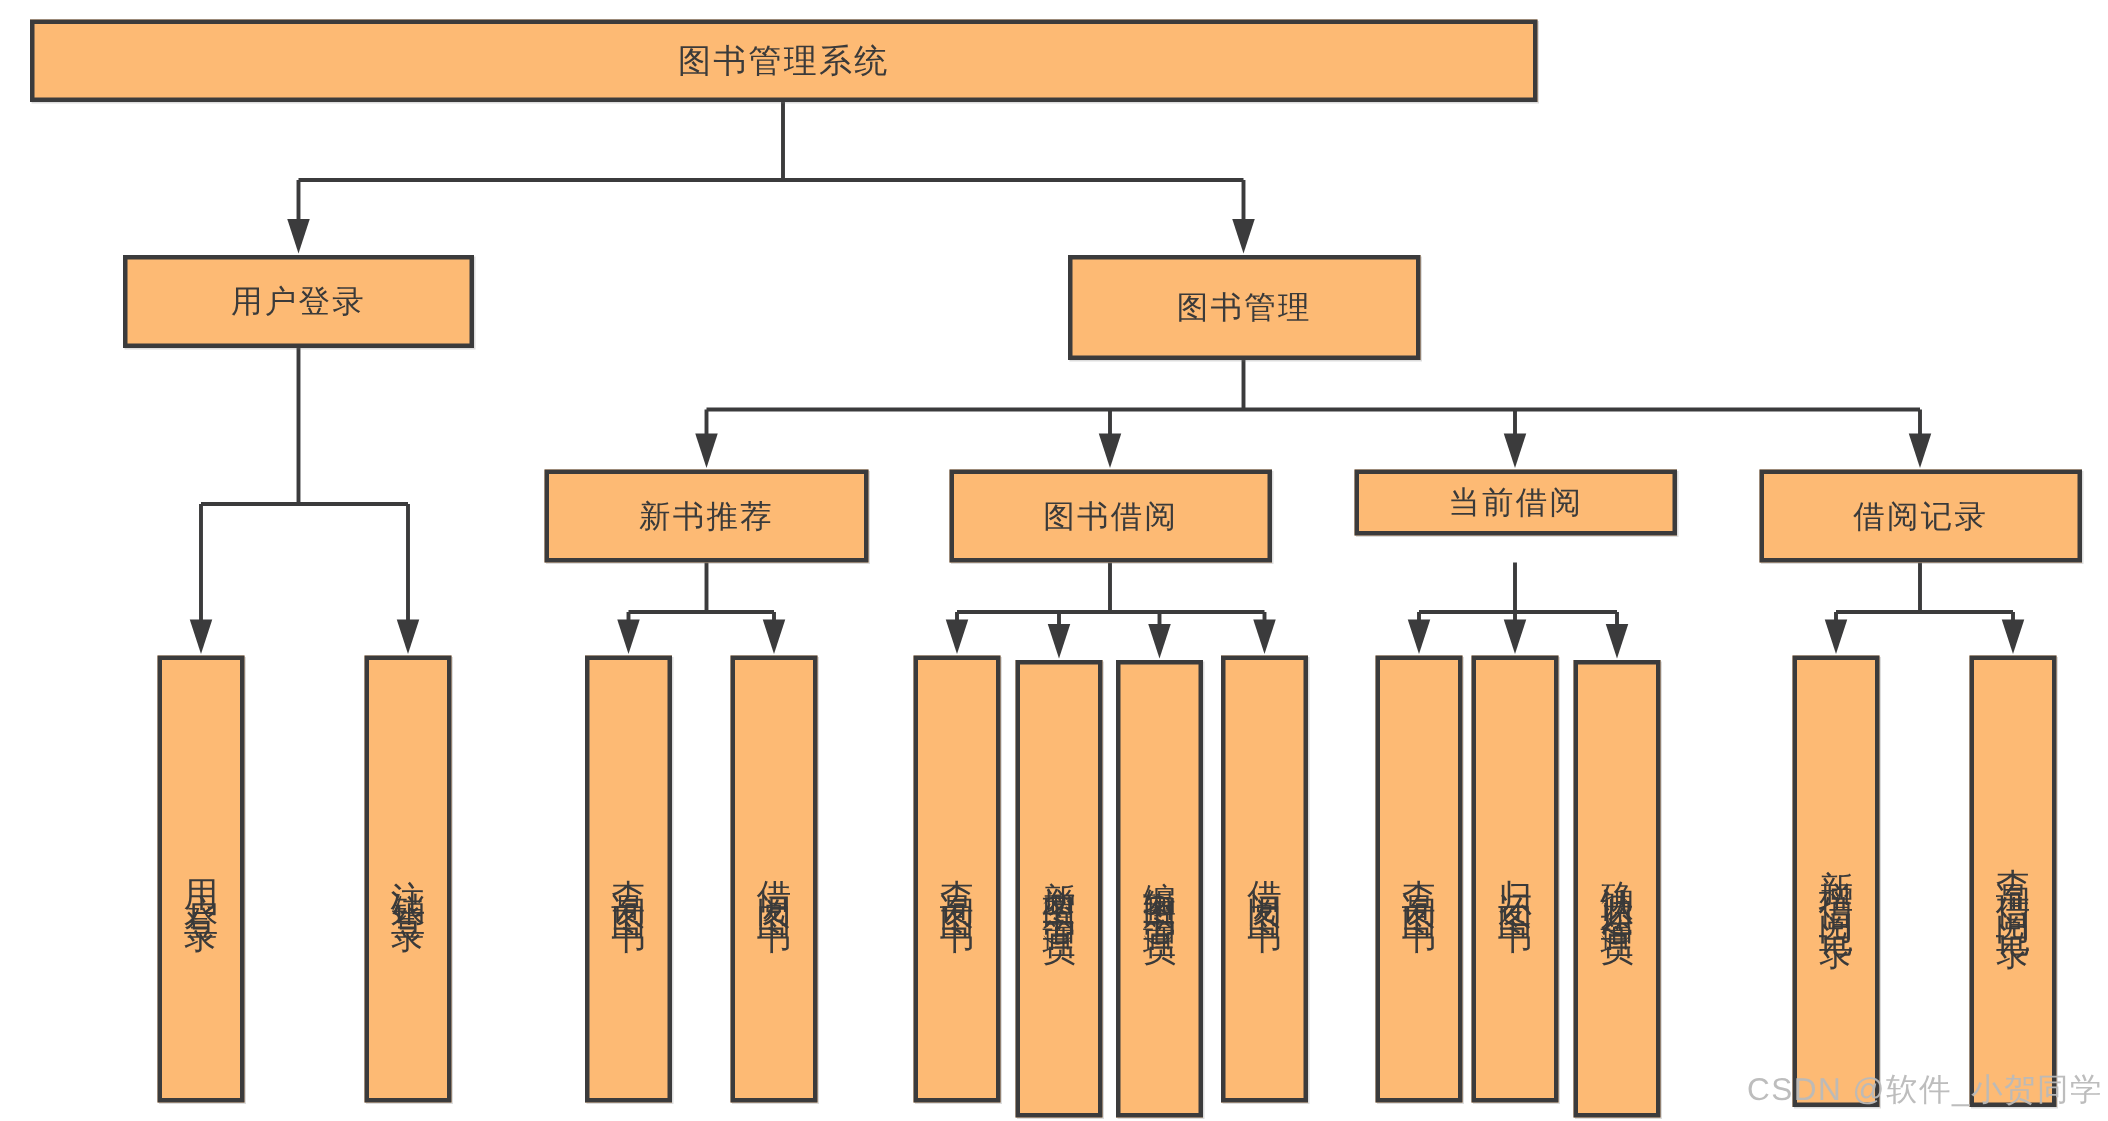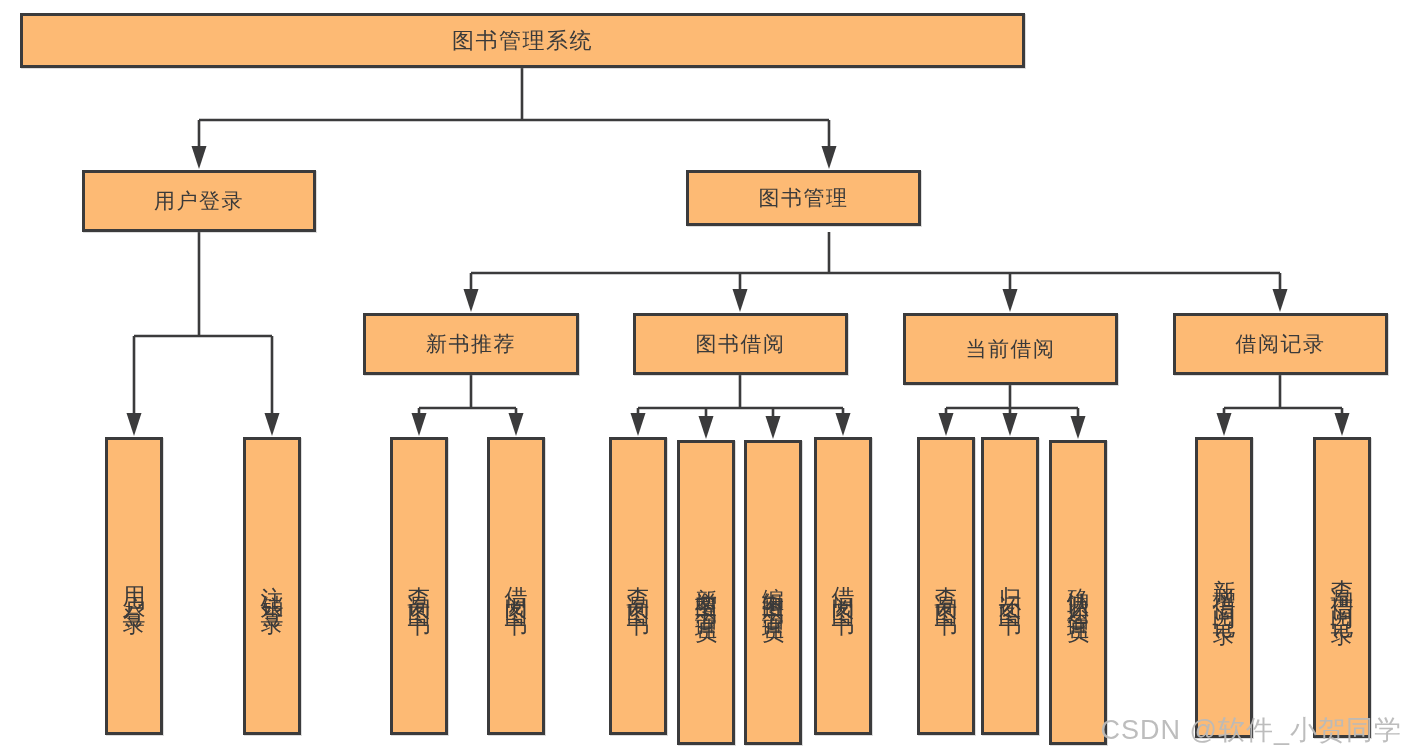--- a/index.html
+++ b/index.html
@@ -43,21 +43,21 @@
     white-space: nowrap;
   }
   .vbox.long .lbl {
     font-size: 22px;
     letter-spacing: 5px;
   }
   #watermark {
     position: absolute;
     top: 712px;
     right: 3px;
-    font-size: 27px;
+    font-size: 21px;
     color: rgba(185,185,185,0.95);
     letter-spacing: 1px;
     white-space: nowrap;
     z-index: 5;
   }
 </style>
 </head>
 <body>
 
 <div id="canvas">
@@ -95,31 +95,31 @@
     </g>
   </svg>
 
   <div class="node hbox root" style="left:20px;top:13px;width:1005px;height:55px">
     <span class="lbl">图书管理系统</span>
   </div>
 
   <div class="node hbox" style="left:82px;top:170px;width:234px;height:62px">
     <span class="lbl">用户登录</span>
   </div>
-  <div class="node hbox" style="left:686px;top:170px;width:235px;height:56px">
+  <div class="node hbox" style="left:712px;top:170px;width:235px;height:70px">
     <span class="lbl">图书管理</span>
   </div>
 
   <div class="node hbox" style="left:633px;top:313px;width:215px;height:62px">
     <span class="lbl">图书借阅</span>
   </div>
   <div class="node hbox" style="left:363px;top:313px;width:216px;height:62px">
     <span class="lbl">新书推荐</span>
   </div>
-  <div class="node hbox" style="left:903px;top:313px;width:215px;height:72px">
+  <div class="node hbox" style="left:903px;top:313px;width:215px;height:44px">
     <span class="lbl">当前借阅</span>
   </div>
   <div class="node hbox" style="left:1173px;top:313px;width:215px;height:62px">
     <span class="lbl">借阅记录</span>
   </div>
 
   <div class="node vbox" style="left:105px;top:437px;width:58px;height:298px">
     <span class="lbl">用户登录</span>
   </div>
   <div class="node vbox" style="left:243px;top:437px;width:58px;height:298px">

